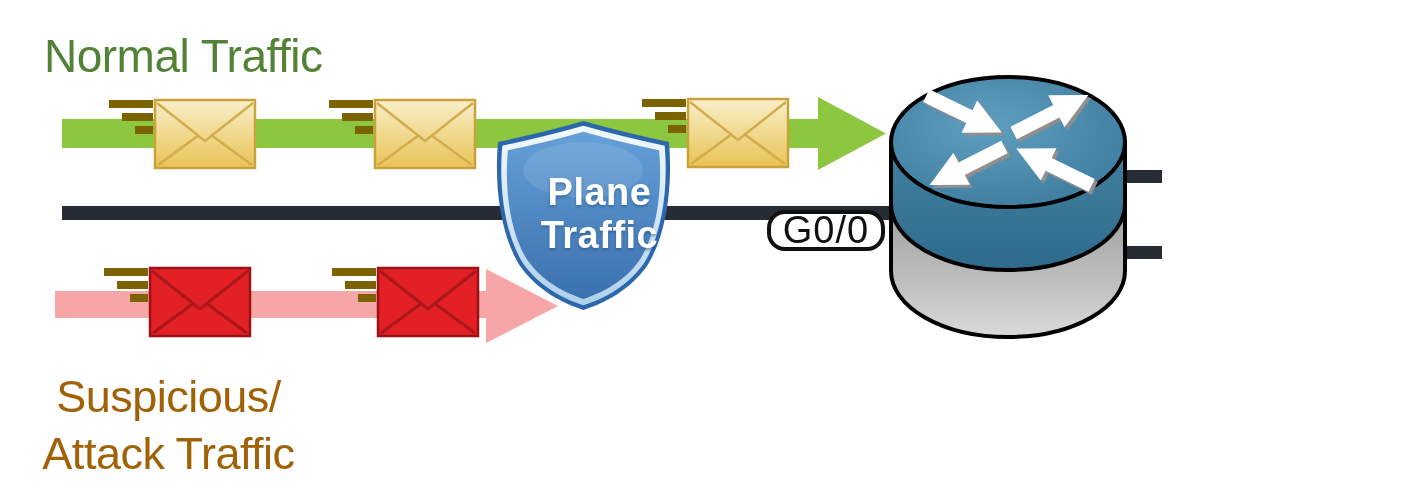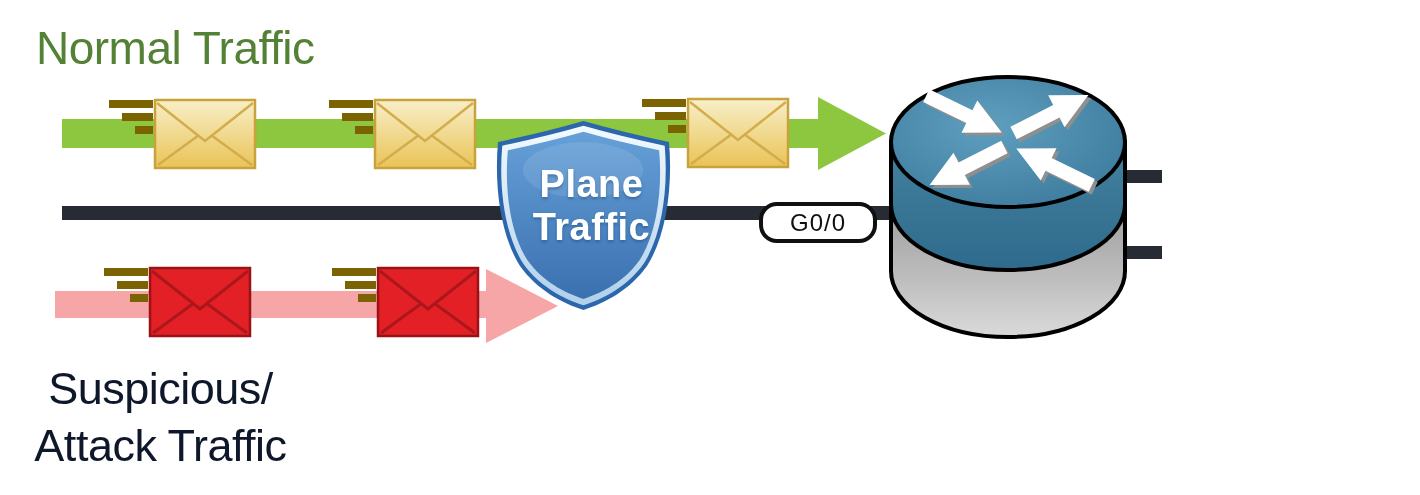--- a/index.html
+++ b/index.html
@@ -1,47 +1,47 @@
 <!DOCTYPE html>
 <html><head>
 <meta charset="utf-8">
 <style>
   html,body{margin:0;padding:0;background:#fff;}
   .stage{
     position:relative;width:1420px;height:495px;background:#ffffff;overflow:hidden;
     font-family:"Liberation Sans","DejaVu Sans",sans-serif;
   }
   .gfx{position:absolute;left:0;top:0;}
-  .overlay{position:absolute;margin:8px;}
+  .overlay{position:absolute;margin:16px;}
 
   .normal-label{
     left:28px;top:14px;width:360px;
     font-size:46px;line-height:52px;font-weight:400;color:#538135;
     letter-spacing:-0.5px;
   }
   .attack-label{
     left:5px;top:352px;width:295px;text-align:center;
-    font-size:45px;line-height:57px;font-weight:400;color:#0f172a;
+    font-size:45px;line-height:57px;font-weight:400;color:#a16207;
     letter-spacing:-0.5px;
   }
   .attack-label span{display:block;}
 
   .shield-text{
     left:493px;top:155px;width:181px;text-align:center;
     color:#ffffff;font-weight:bold;font-size:38px;line-height:43px;
     letter-spacing:0.5px;
     text-shadow:0 2px 3px rgba(32,78,128,0.55);
   }
   .shield-text span{display:block;}
 
   .iface-badge{
     left:751px;top:194px;width:110px;height:33px;
     background:#ffffff;border:4px solid #101010;border-radius:18px;
     display:flex;align-items:center;justify-content:center;
-    font-size:24px;color:#101010;letter-spacing:1px;
+    font-size:38px;color:#101010;letter-spacing:1px;
   }
 
   .plane-box{
     left:1158px;width:250px;height:55px;
     display:flex;align-items:center;justify-content:center;
     font-size:30px;color:#1b1b1b;letter-spacing:0.5px;
   }
   .control-plane{
     top:145px;background:#E3F0D9;border:4px solid #4F7F2E;
   }

